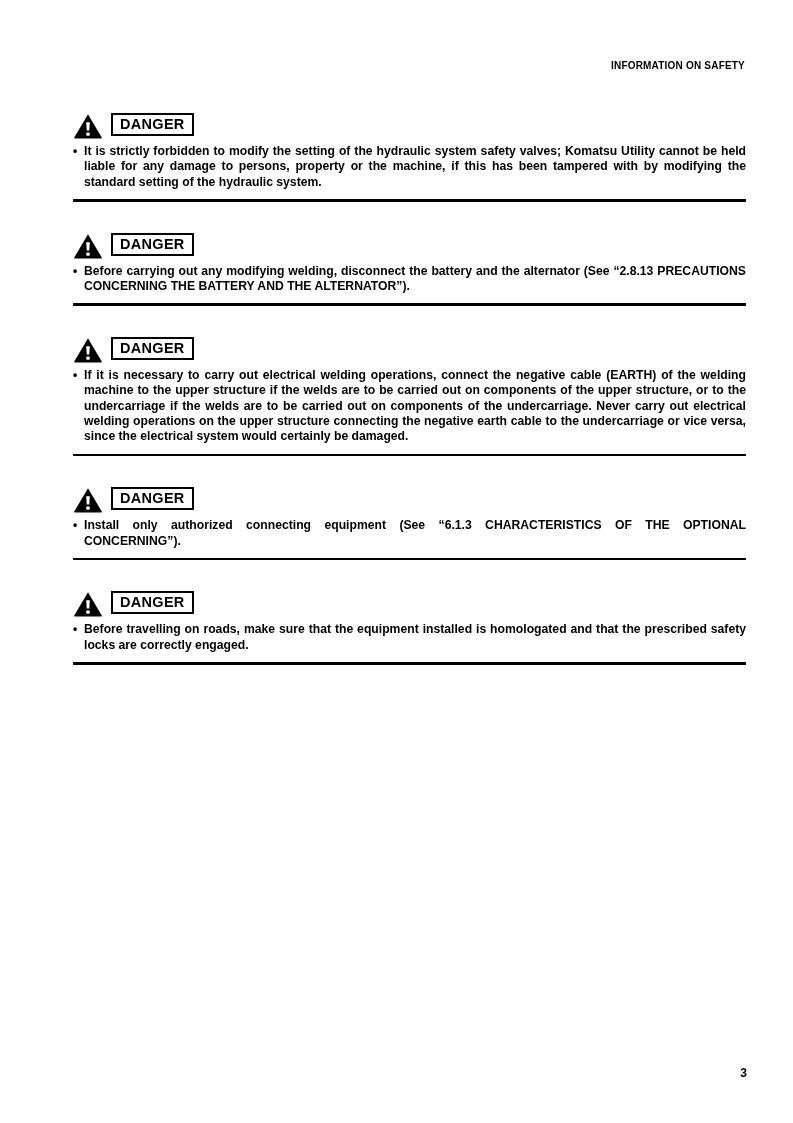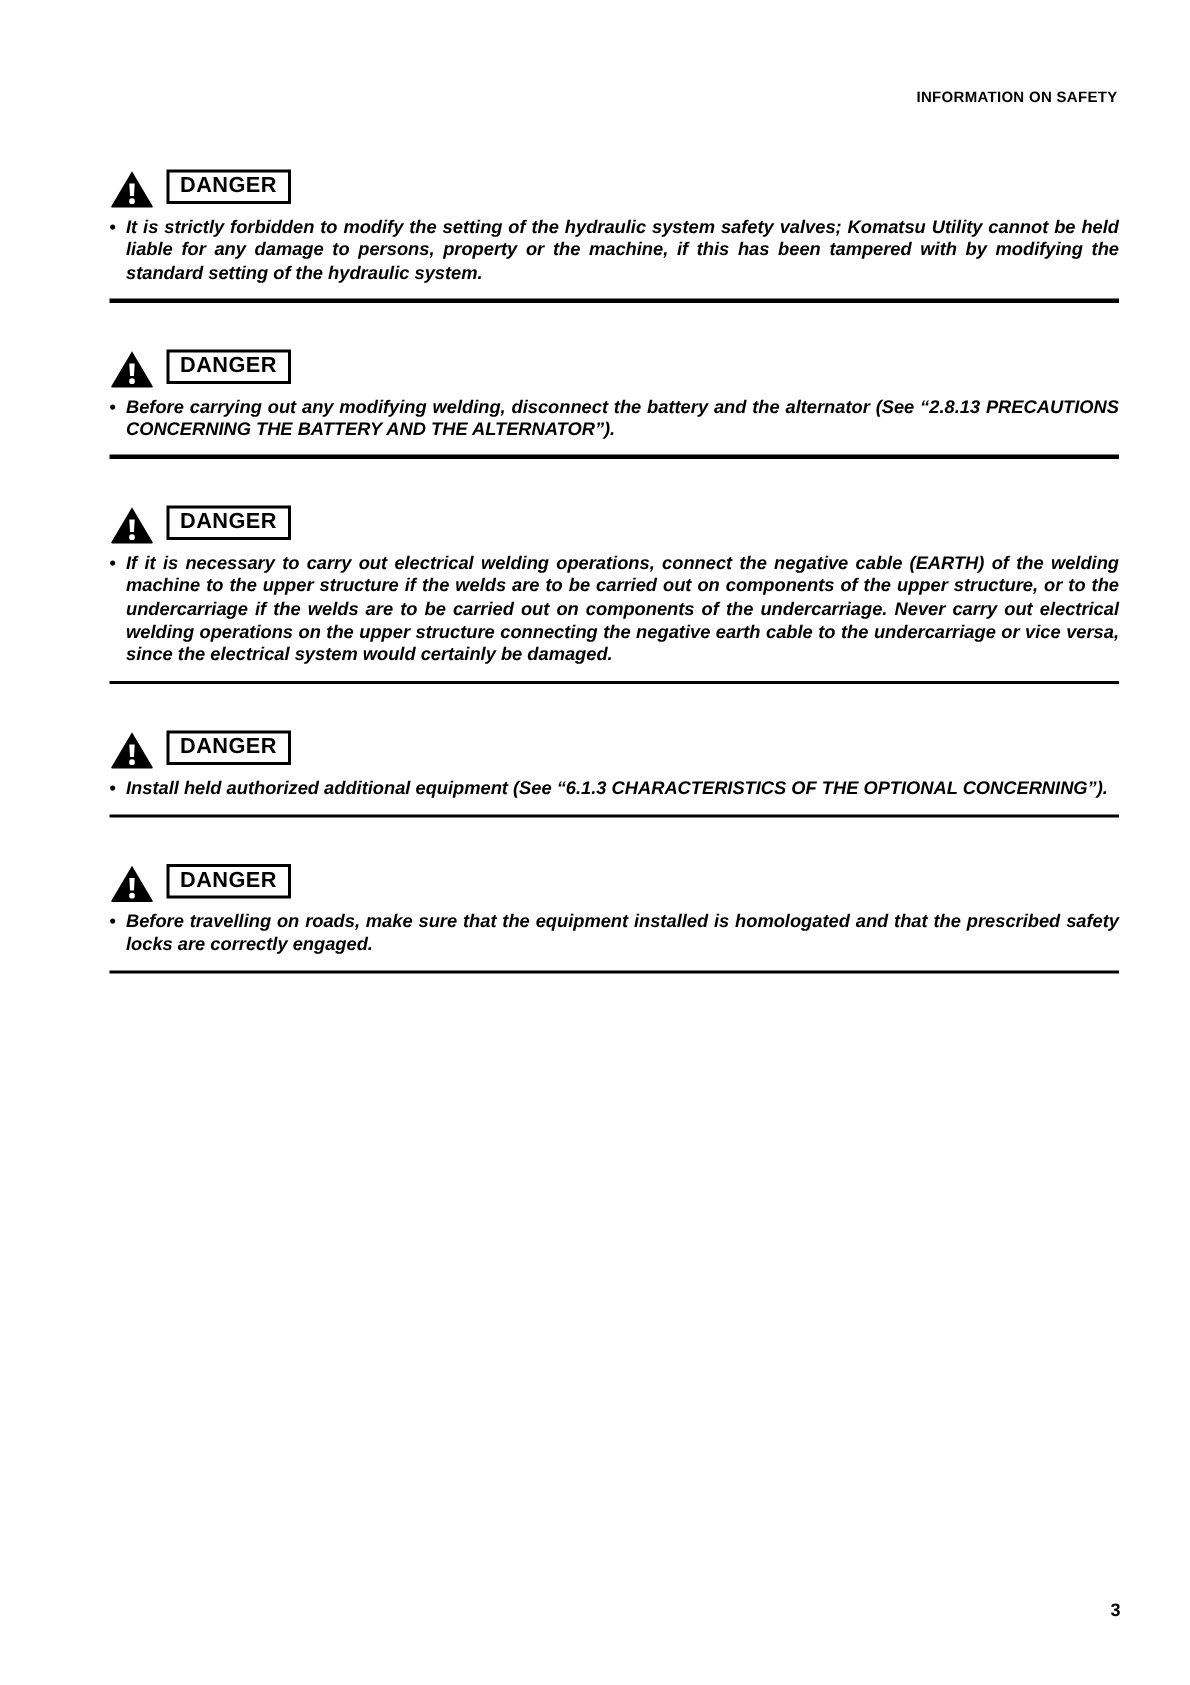--- a/index.html
+++ b/index.html
@@ -83,21 +83,20 @@
     flex: 0 0 auto;
     width: 11px;
     font-size: 12px;
     line-height: 15.4px;
   }
   .body-text {
     flex: 1 1 auto;
     text-align: justify;
     text-justify: inter-word;
     hyphens: none;
-    font-style: italic;
   }
   .body-text b { font-weight: bold; }
 
   .rule {
     height: 2.4px;
     background: #000000;
     margin-top: 9px;
   }
 
   
@@ -187,21 +186,21 @@
         <div class="danger-header">
           <svg class="warning-triangle" viewBox="0 0 30 26">
             <path d="M15 1.2 L28.6 24.2 Q29.3 25.4 28 25.4 L2 25.4 Q0.7 25.4 1.4 24.2 Z" fill="#000000"></path>
             <path d="M13.2 9.3 L16.8 9.3 L16.3 17.6 L13.7 17.6 Z" fill="#ffffff"></path>
             <circle cx="15" cy="21.1" r="1.9" fill="#ffffff"></circle>
           </svg>
           <span class="danger-label">DANGER</span>
         </div>
         <div class="danger-body">
           <span class="bullet">•</span>
-          <div class="body-text"><span>Install held authorized additional equipment (See “</span><b>6.1.3 CHARACTERISTICS OF THE OPTIONAL CONCERNING</b><span>”).</span></div>
+          <div class="body-text"><span>Install only authorized connecting equipment (See “</span><b>6.1.3 CHARACTERISTICS OF THE OPTIONAL CONCERNING</b><span>”).</span></div>
         </div>
         <div class="rule"></div>
       </div>
       <div class="gap"></div>
       <div class="danger-block">
         <div class="danger-header">
           <svg class="warning-triangle" viewBox="0 0 30 26">
             <path d="M15 1.2 L28.6 24.2 Q29.3 25.4 28 25.4 L2 25.4 Q0.7 25.4 1.4 24.2 Z" fill="#000000"></path>
             <path d="M13.2 9.3 L16.8 9.3 L16.3 17.6 L13.7 17.6 Z" fill="#ffffff"></path>
             <circle cx="15" cy="21.1" r="1.9" fill="#ffffff"></circle>

